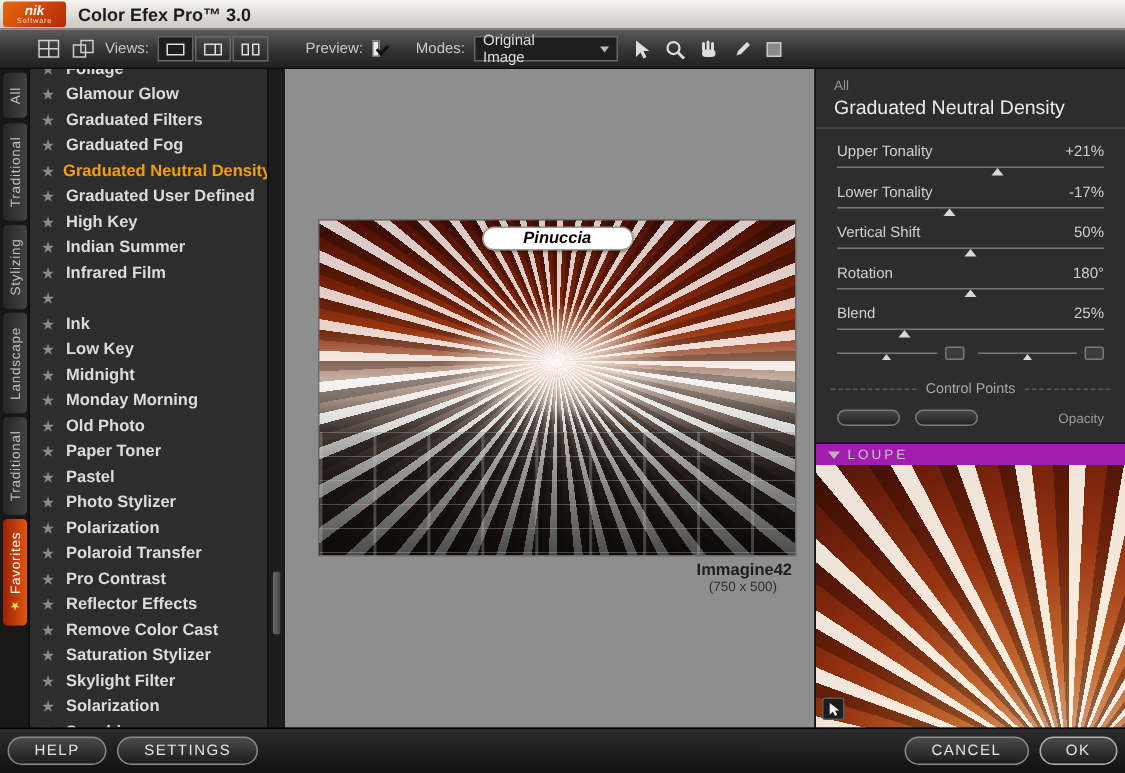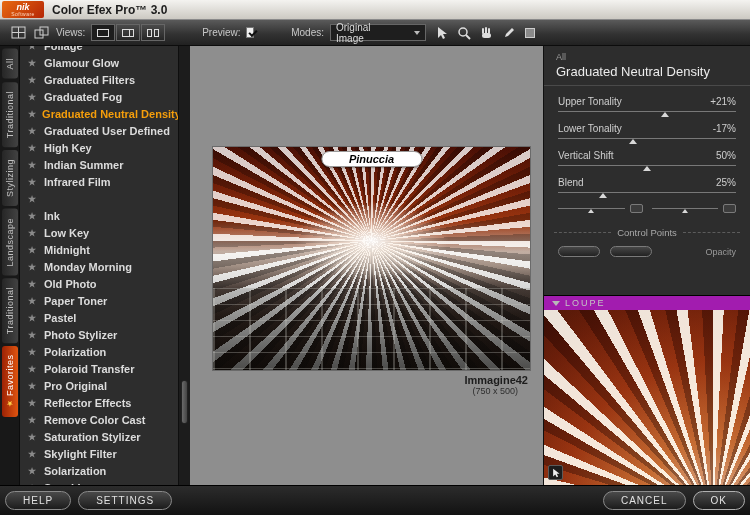--- a/index.html
+++ b/index.html
@@ -13,21 +13,21 @@
     display:flex; align-items:center; gap:8px; padding-left:2px; }
   .logo { width:42px; height:17px; background:linear-gradient(135deg,#e86a10,#b52605);
     border-radius:2px; display:flex; flex-direction:column; align-items:center; justify-content:center; line-height:1; }
   .logo-nik { color:#fff; font-weight:bold; font-size:9px; font-style:italic; }
   .logo-sub { color:#ffd9c0; font-size:5px; letter-spacing:.5px; }
   .app-title { font-size:12px; font-weight:bold; color:#1c1c1c; }
 
   
   .toolbar { position:absolute; left:0; top:20px; width:750px; height:26px;
     background:linear-gradient(#5a5a5a,#333 55%,#212121); border-bottom:1px solid #0c0c0c;
-    display:flex; align-items:center; gap:6px; padding:0 10px; color:#c8c8c8; font-size:10px; }
+    display:flex; align-items:center; gap:6px; padding:0 24px; color:#c8c8c8; font-size:10px; }
   .tb-label { color:#c8c8c8; }
   .tb-iconbtn { width:20px; height:17px; display:flex; align-items:center; justify-content:center;
     background:transparent; border:1px solid transparent; border-radius:2px; }
   .viewgroup { display:flex; gap:1px; }
   .vbtn { width:24px; height:17px; background:linear-gradient(#4a4a4a,#262626); border:1px solid #666;
     display:flex; align-items:center; justify-content:center; }
   .vbtn.active { background:#1d1d1d; }
   .shape-single { width:12px; height:8px; border:1px solid #ddd; }
   .shape-split { width:12px; height:8px; border:1px solid #ddd; position:relative; }
   .shape-split::after { content:""; position:absolute; left:6px; top:0; bottom:0; border-left:1px solid #ddd; }
@@ -307,21 +307,21 @@
       <div class="frow">
         <span class="fstar">★</span>
         <span class="flabel">Polarization</span>
       </div>
       <div class="frow">
         <span class="fstar">★</span>
         <span class="flabel">Polaroid Transfer</span>
       </div>
       <div class="frow">
         <span class="fstar">★</span>
-        <span class="flabel">Pro Original</span>
+        <span class="flabel">Pro Contrast</span>
       </div>
       <div class="frow">
         <span class="fstar">★</span>
         <span class="flabel">Reflector Effects</span>
       </div>
       <div class="frow">
         <span class="fstar">★</span>
         <span class="flabel">Remove Color Cast</span>
       </div>
       <div class="frow">
@@ -377,20 +377,29 @@
             <span class="svalue">-17%</span>
           </div>
           <div class="strack">
             <span class="smarker" style="left: calc(42% - 4px);"></span>
           </div>
         </div>
         <div class="slider">
           <div class="srow">
             <span class="slabel">Vertical Shift</span>
             <span class="svalue">50%</span>
+          </div>
+          <div class="strack">
+            <span class="smarker" style="left: calc(50% - 4px);"></span>
+          </div>
+        </div>
+        <div class="slider">
+          <div class="srow">
+            <span class="slabel">Rotation</span>
+            <span class="svalue">180°</span>
           </div>
           <div class="strack">
             <span class="smarker" style="left: calc(50% - 4px);"></span>
           </div>
         </div>
         <div class="slider">
           <div class="srow">
             <span class="slabel">Blend</span>
             <span class="svalue">25%</span>
           </div>

